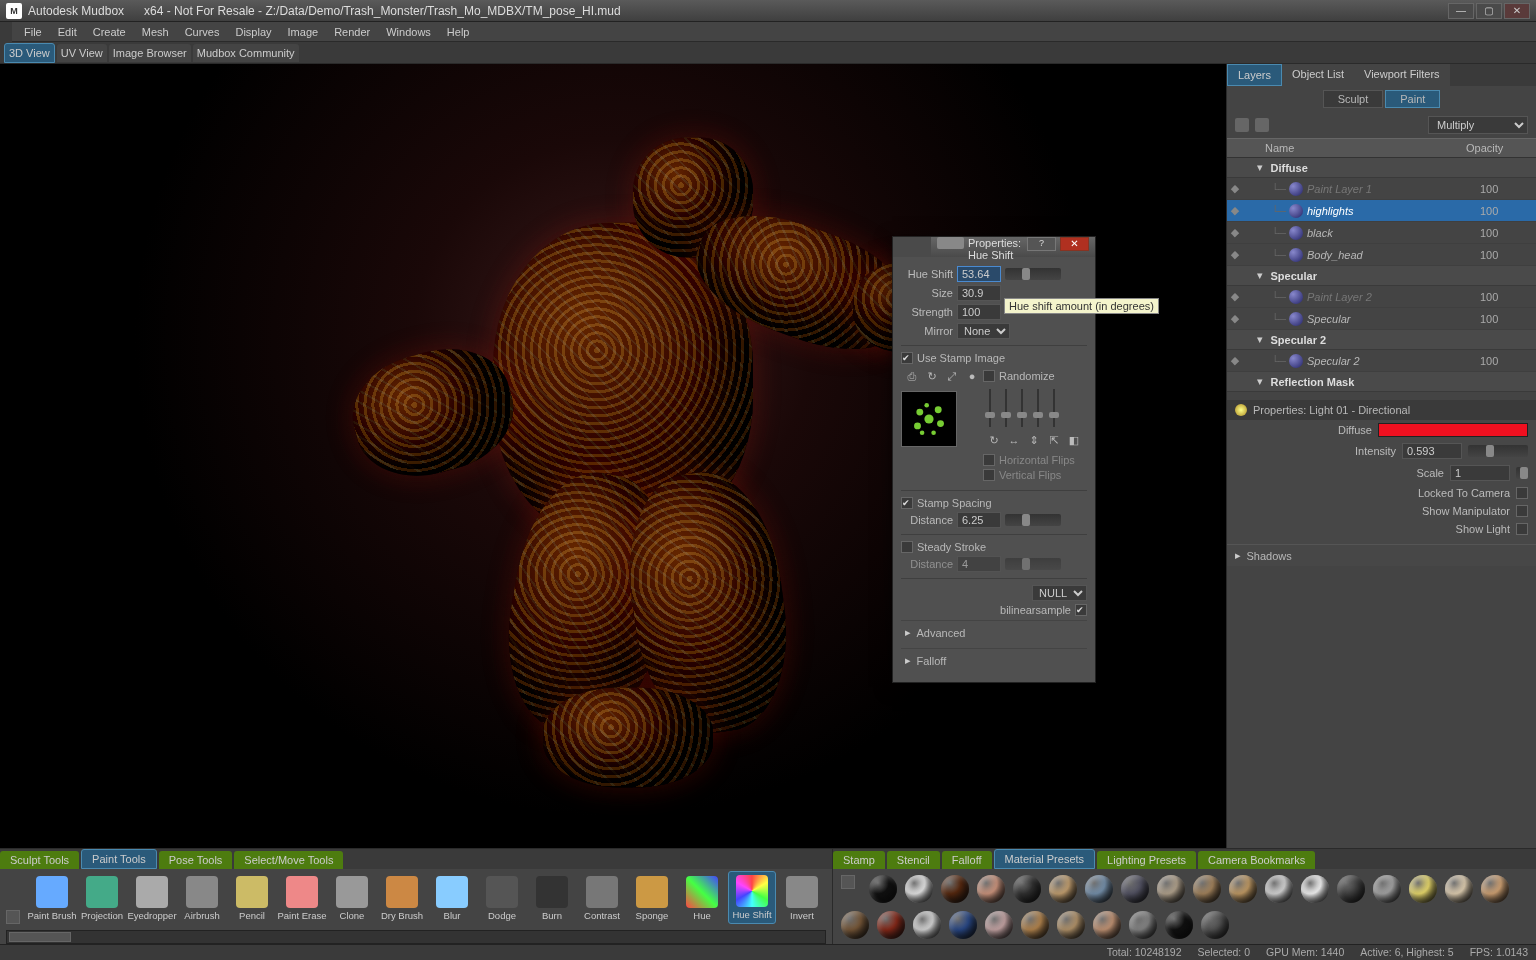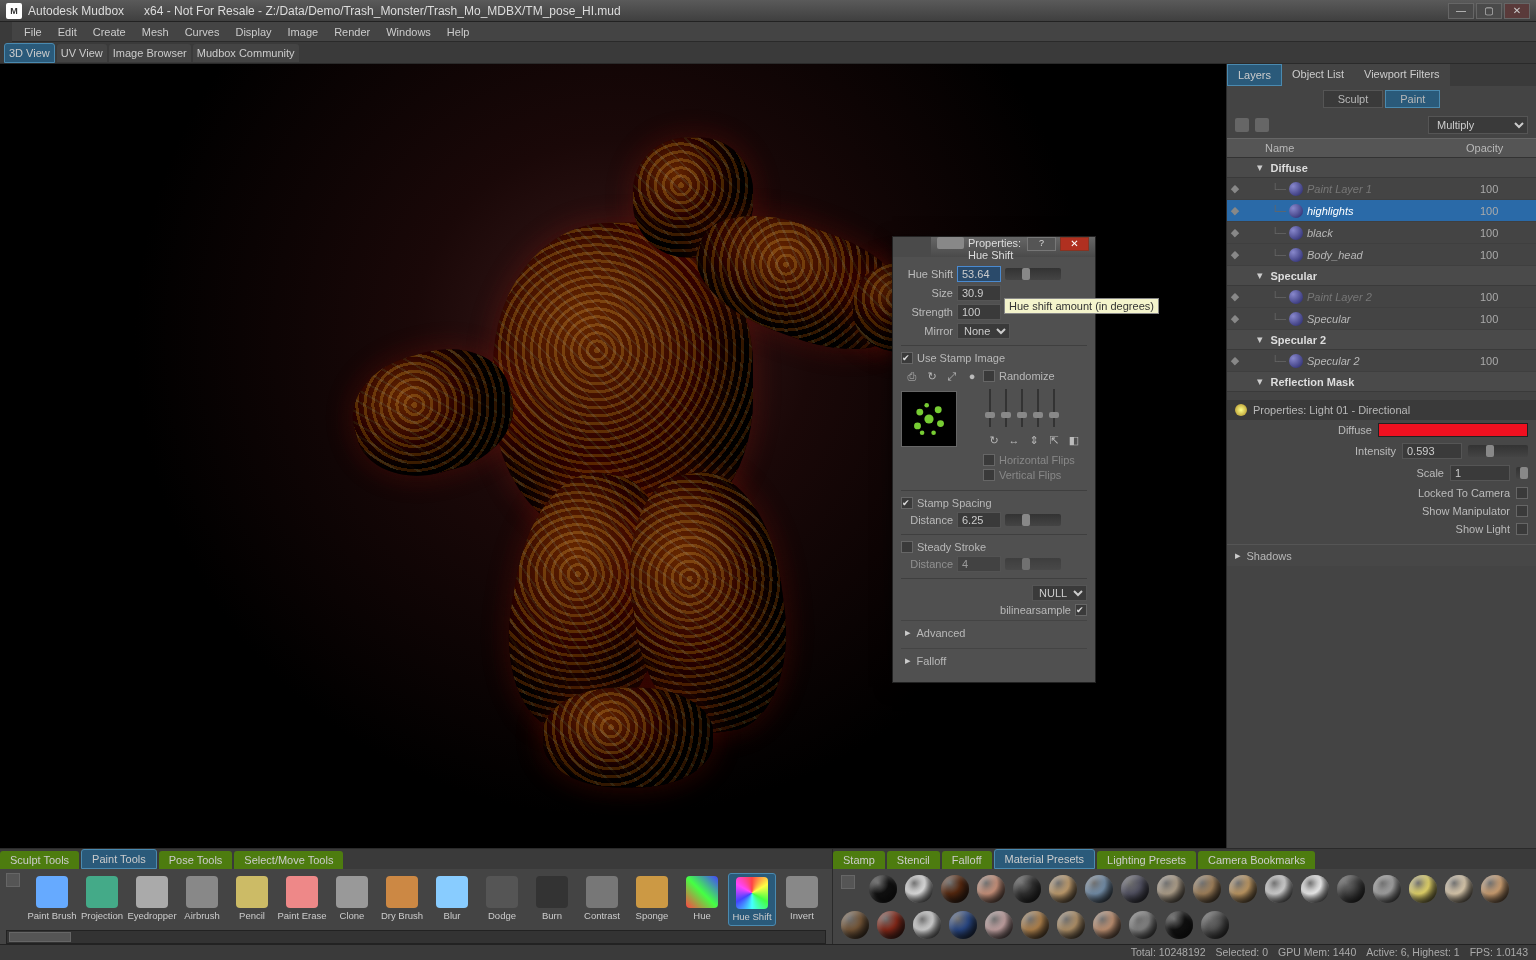--- a/index.html
+++ b/index.html
@@ -109,31 +109,31 @@
 .dlg .sect::before{content:'▸';color:#ccc;}
 .tooltip { position:absolute; background:#f4f4cc; color:#333; border:1px solid #888; padding:1px 4px; font-size:11px; white-space:nowrap; }
 
 
 .shelf { height:96px; background:#444; border-top:1px solid #2a2a2a; display:flex; }
 .shelfL { flex: 0 0 735px; display:flex;flex-direction:column; border-right:1px solid #2a2a2a;}
 .shelfR { flex: 1; display:flex;flex-direction:column;}
 .shelftabs { display:flex; background:#3a3a3a; height:20px; align-items:flex-end;}
 .shelftab { padding:3px 10px; background:#4d7c0f; color:#ccc; margin-right:2px; border-radius:3px 3px 0 0;}
 .shelftab.active { background:#2a5a7a; border:1px solid #4a8ab0;}
-.toolrow { flex:1; display:flex; align-items:flex-start; padding:4px 6px; gap:2px; overflow:hidden;}
+.toolrow { flex:1; display:flex; align-items:flex-end; padding:4px 6px; gap:2px; overflow:hidden;}
 .tool { width:48px; display:flex;flex-direction:column;align-items:center;gap:2px; padding:3px 2px;border-radius:3px;}
 .tool.sel { background:#2a5a7a; border:1px solid #4a8ab0;}
 .tool .ticon { width:32px;height:32px;border-radius:4px;background:radial-gradient(circle at 35% 30%,#999,#444);}
 .tool .tl { font-size:9.5px; color:#ccc; white-space:nowrap;}
 
 .matgrid { flex:1; display:flex; flex-wrap:wrap; align-content:flex-start; padding:6px 8px; gap:8px;}
 .matball { width:28px;height:28px;border-radius:50%; box-shadow: inset -4px -5px 8px rgba(0,0,0,.6), inset 3px 3px 5px rgba(255,255,255,.3);}
 
 
-.status { height:14px; background:#3a3a3a; border-top:1px solid #222; display:flex; align-items:center; justify-content:flex-end; padding:0 8px; gap:10px; color:#aaa; font-size:10.5px;}
+.status { height:14px; background:#3a3a3a; border-top:1px solid #222; display:flex; align-items:center; justify-content:flex-end; padding:0 8px; gap:16px; color:#aaa; font-size:10.5px;}
 .scrollbar { height:14px; background:#333; border:1px solid #222; margin:2px 6px 0; position:relative;}
 .scrollbar::after { content:''; position:absolute; left:2px; width:60px; top:1px; bottom:1px; background:#555; border:1px solid #666;}
 </style>
 </head>
 <body>
 
 <div class="titlebar">
   <div class="appicon">M</div>
   <div class="title">
     <span>Autodesk Mudbox</span>
@@ -542,15 +542,15 @@
         <div class="matball" style="background: radial-gradient(circle at 32% 28%, rgba(255, 255, 255, 0.2), rgb(17, 17, 17) 40%, rgba(0, 0, 0, 0.667));"></div>
         <div class="matball" style="background: radial-gradient(circle at 32% 28%, rgba(255, 255, 255, 0.2), rgb(85, 85, 85) 40%, rgba(0, 0, 0, 0.667));"></div>
       </div>
   </div>
 </div>
 
 <div class="status">
   <span>Total: 10248192</span>
   <span>Selected: 0</span>
   <span>GPU Mem: 1440</span>
-  <span>Active: 6, Highest: 1</span>
+  <span>Active: 6, Highest: 5</span>
   <span>FPS: 1.0143</span>
 </div>
 
 </body></html>

